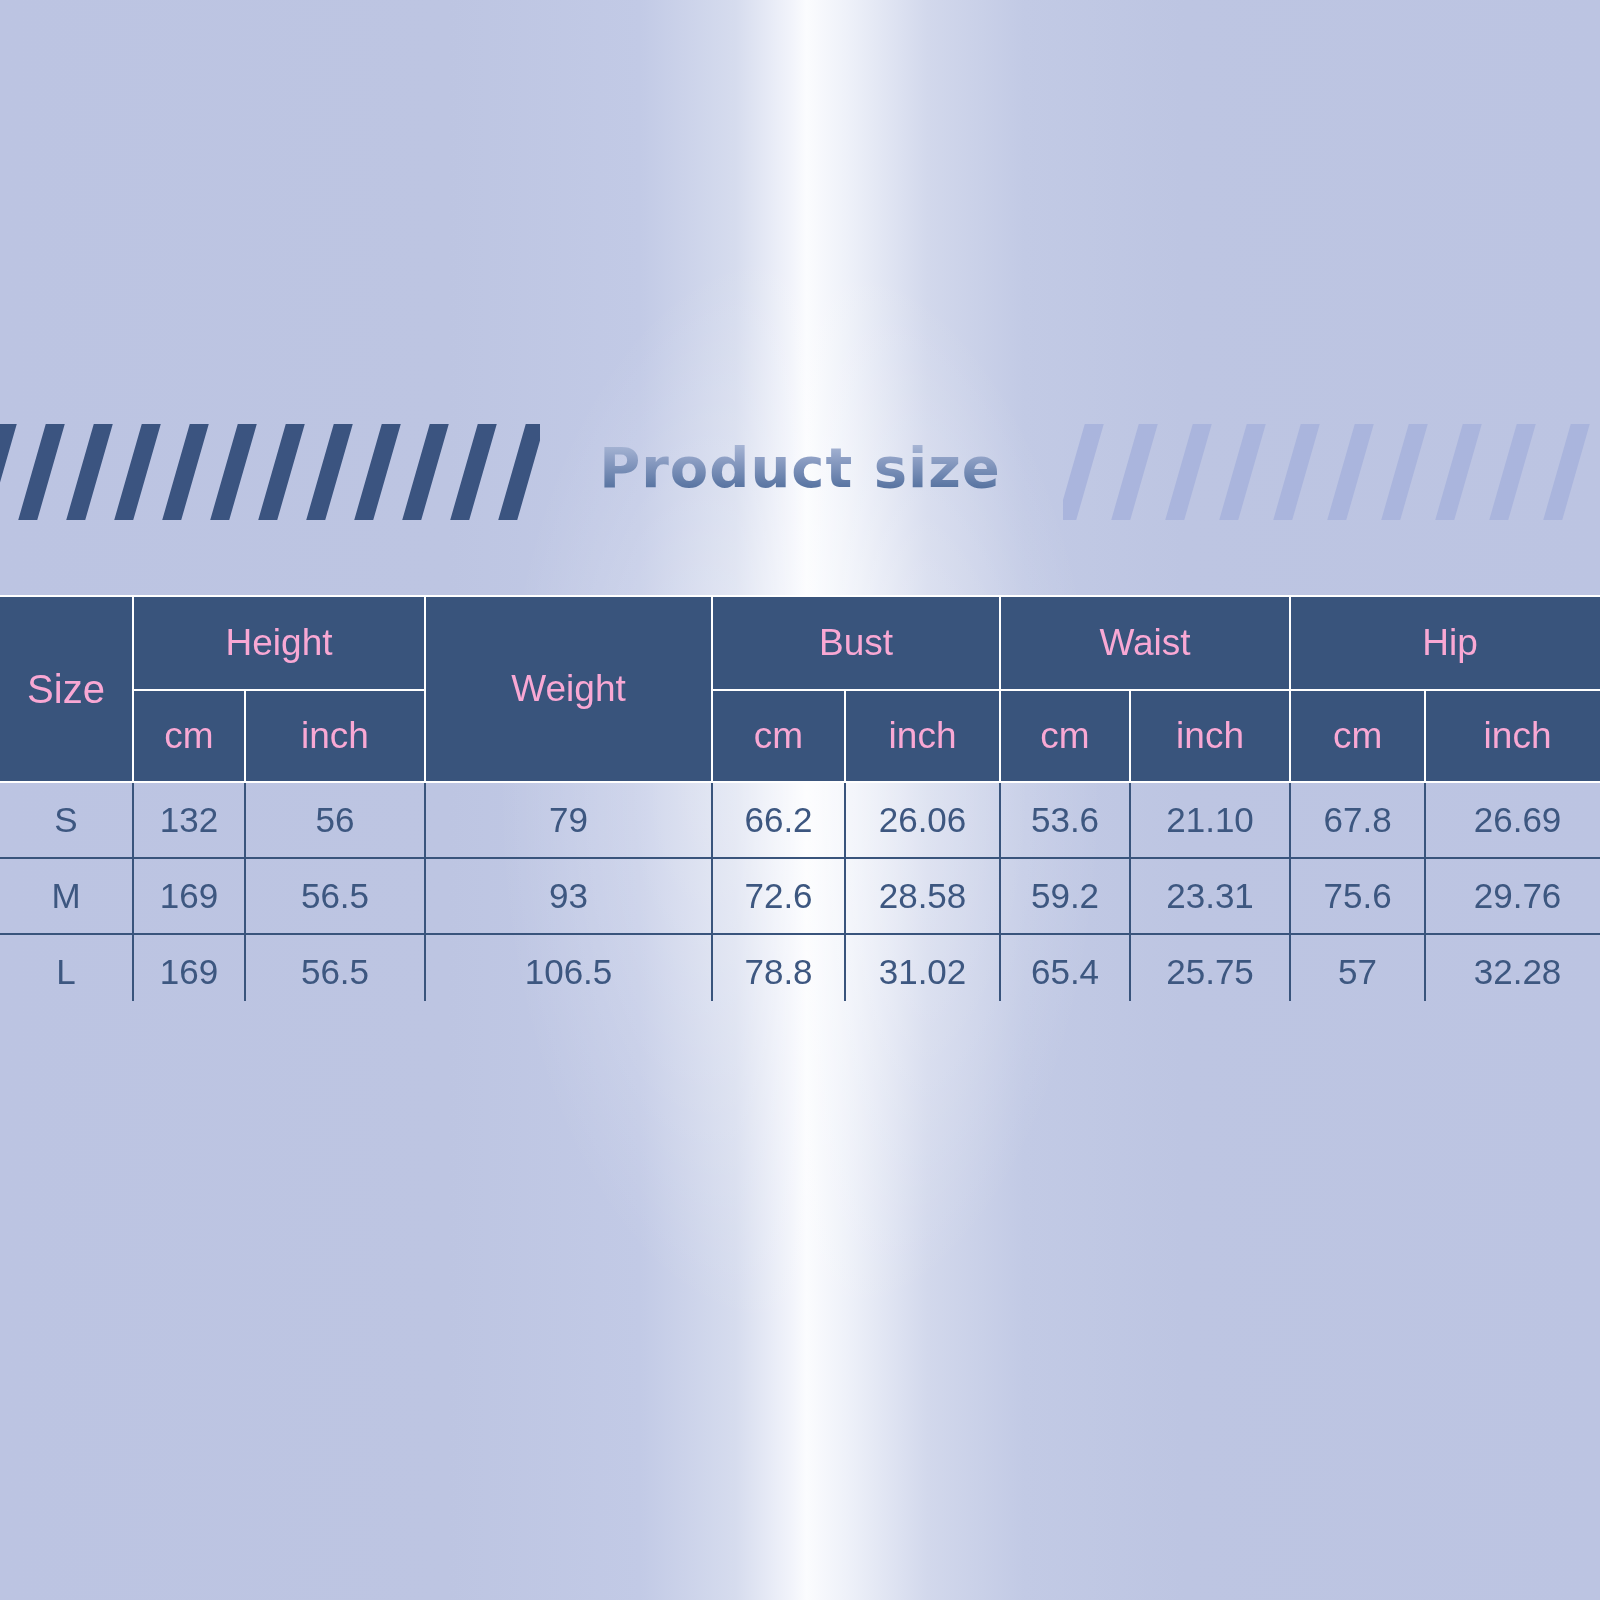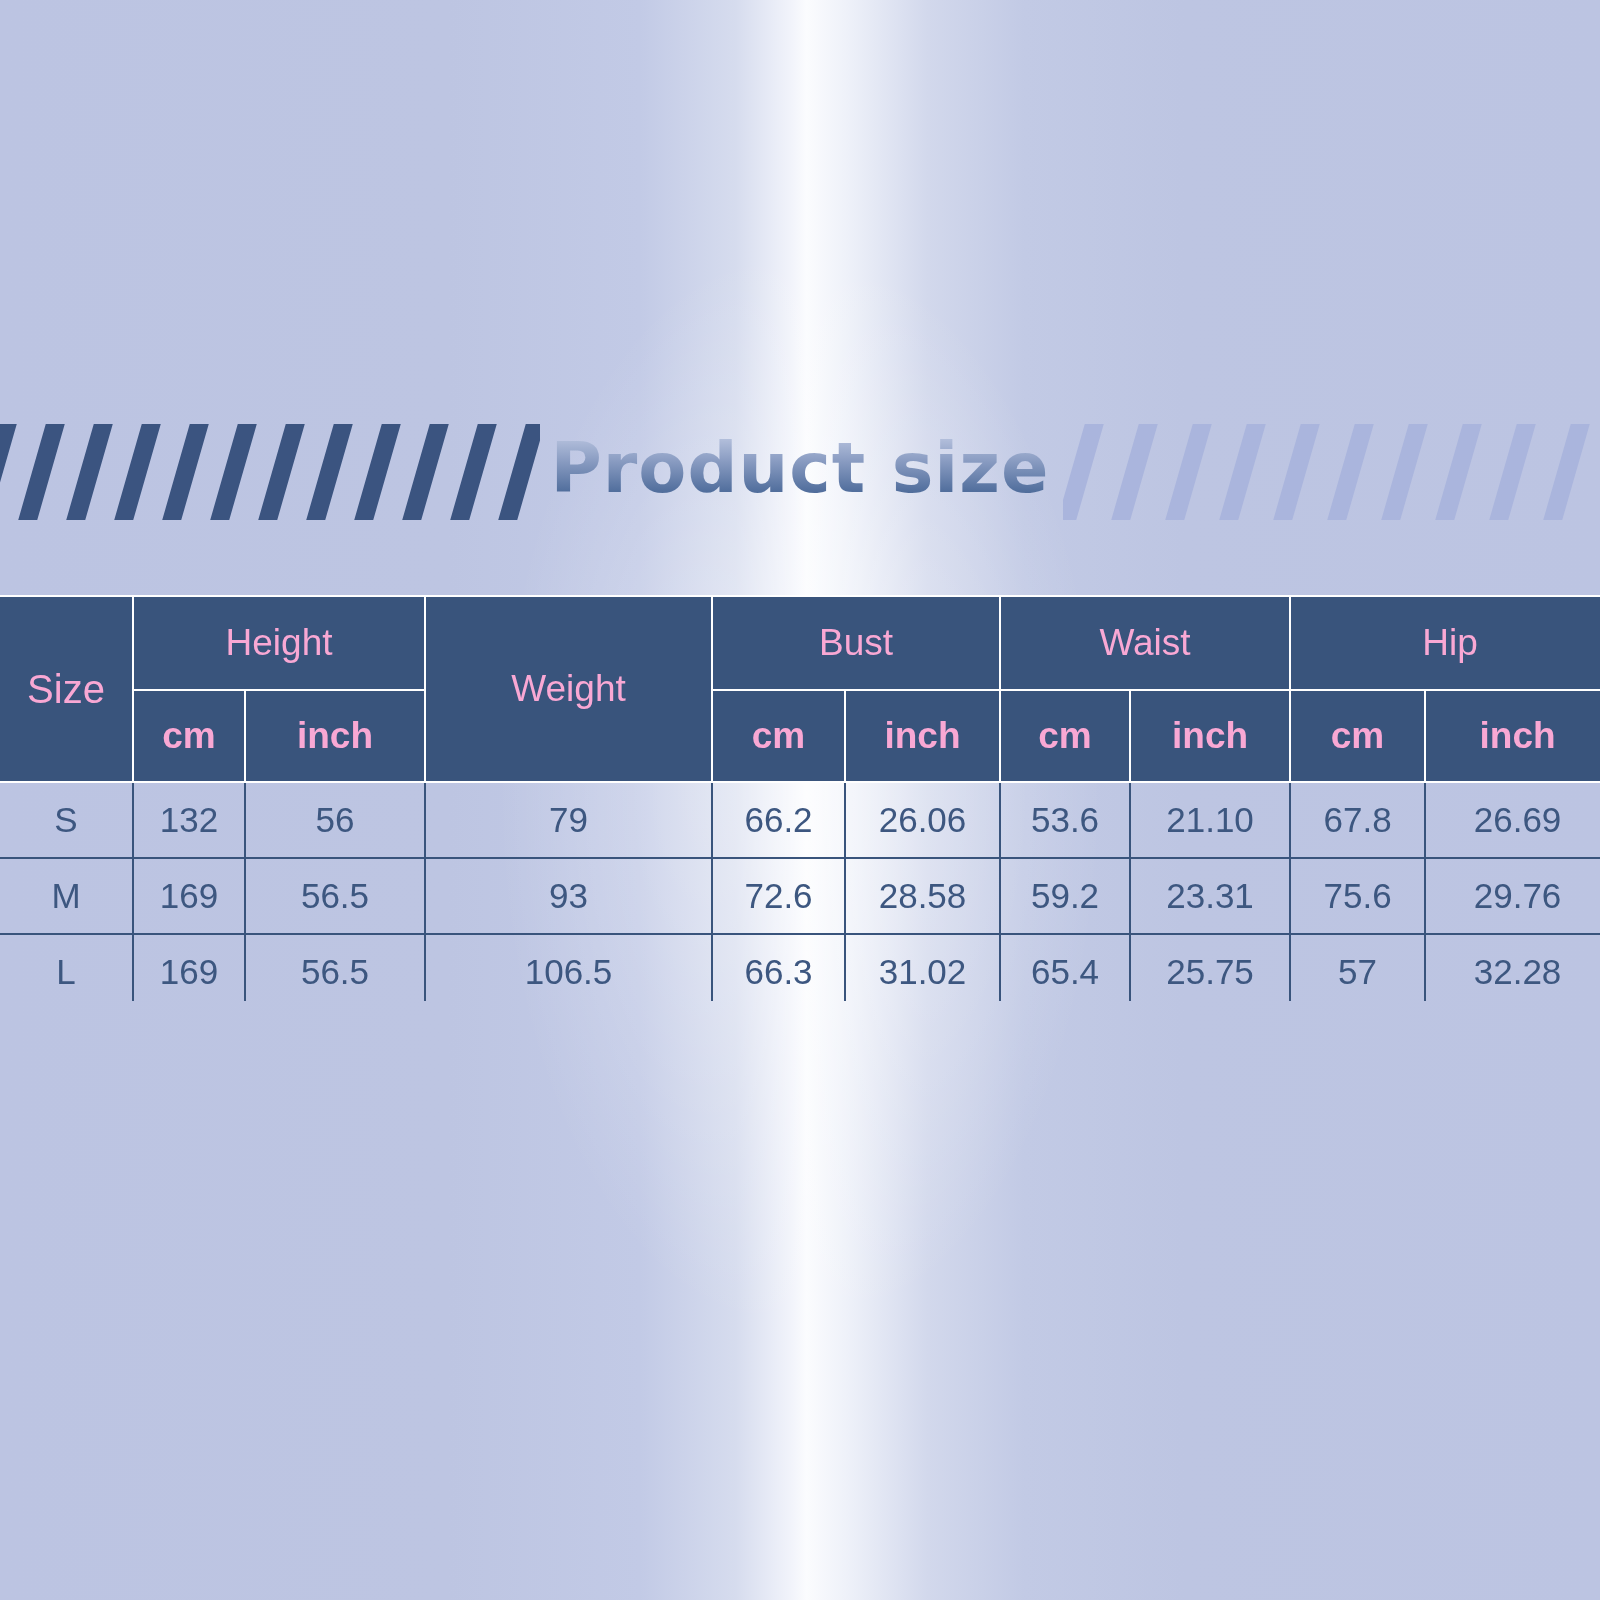--- a/index.html
+++ b/index.html
@@ -67,21 +67,21 @@
   .stripe-band.right .stripe { background: #aab5dd; }
 
   
   #title {
     position: absolute;
     left: 0;
     top: 412px;
     width: 1600px;
     text-align: center;
     font-family: "DejaVu Sans", sans-serif;
-    font-size: 70px;
+    font-size: 56px;
     font-weight: 700;
     letter-spacing: 1px;
     line-height: 112px;
     background: linear-gradient(to bottom,
                 #e7ebf7 0%,
                 #c7d0e8 14%,
                 #8d9fc4 42%,
                 #53709e 70%,
                 #3b5480 90%,
                 #36507c 100%);
@@ -119,21 +119,21 @@
     color: #f9a8d4;
     font-weight: 400;
     font-size: 37px;
     border: 2px solid #ffffff;
   }
   thead th.size-cell {
     font-size: 40px;
     border-left: none;
   }
   thead tr.row1 th { height: 92px; }
-  thead tr.row2 th { height: 90px; font-weight: bold; }
+  thead tr.row2 th { height: 90px; }
 
   tbody td {
     height: 74px;
     font-size: 35px;
     color: #3d5780;
     border: 2px solid #39547c;
     background: transparent;
   }
   tbody td:first-child { border-left: none; }
   tbody tr:last-child td { border-bottom: 3px solid #39547c; }
@@ -243,21 +243,21 @@
             <td>59.2</td>
             <td>23.31</td>
             <td>75.6</td>
             <td>29.76</td>
           </tr>
           <tr>
             <td>L</td>
             <td>169</td>
             <td>56.5</td>
             <td>106.5</td>
-            <td>66.3</td>
+            <td>78.8</td>
             <td>31.02</td>
             <td>65.4</td>
             <td>25.75</td>
             <td>57</td>
             <td>32.28</td>
           </tr>
         </tbody>
     </table>
   </div>
 

